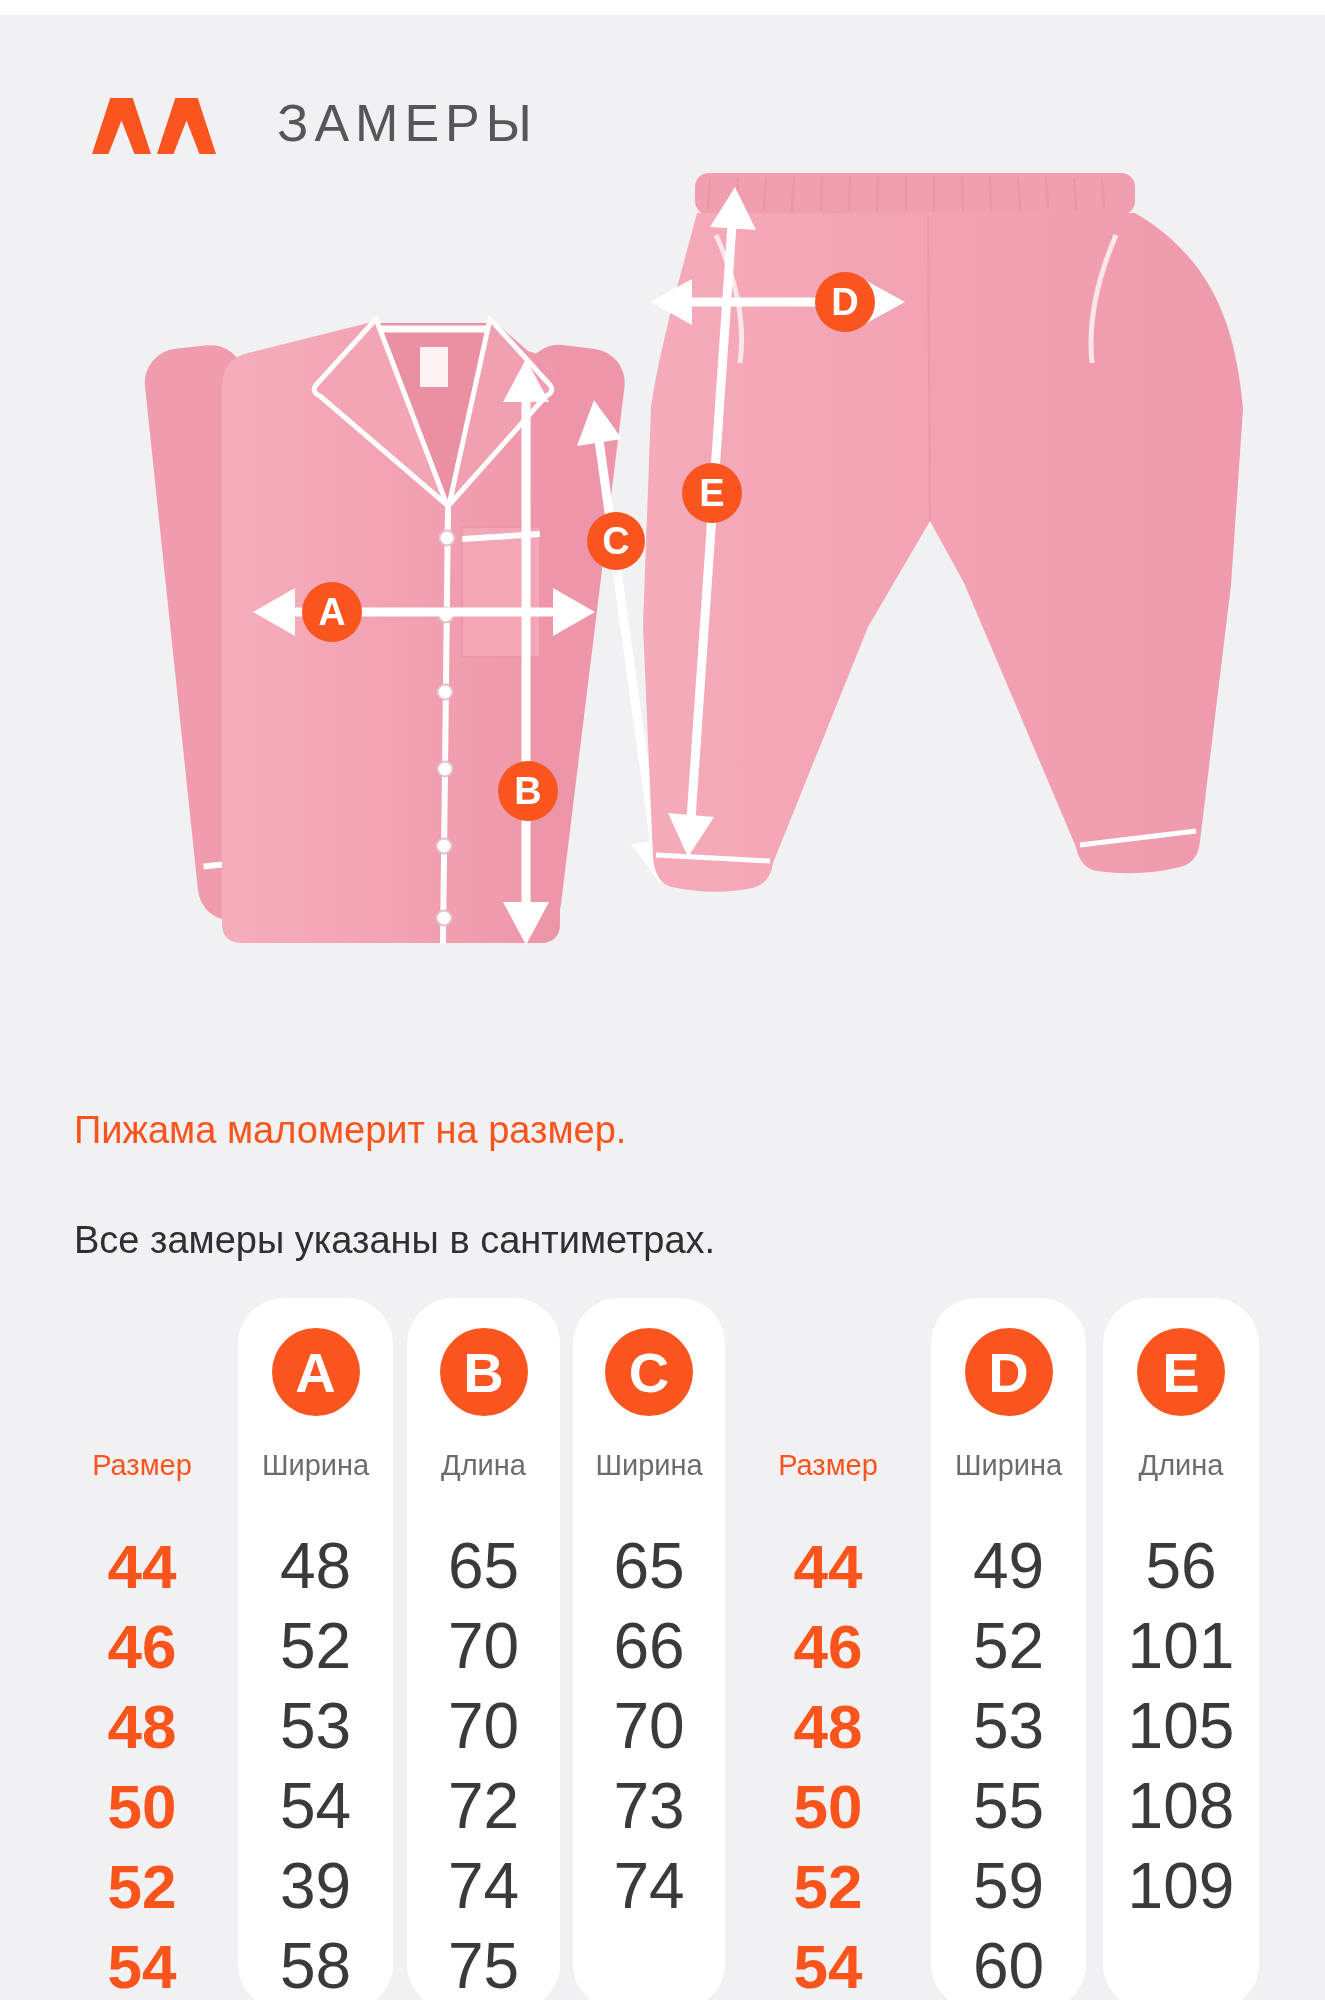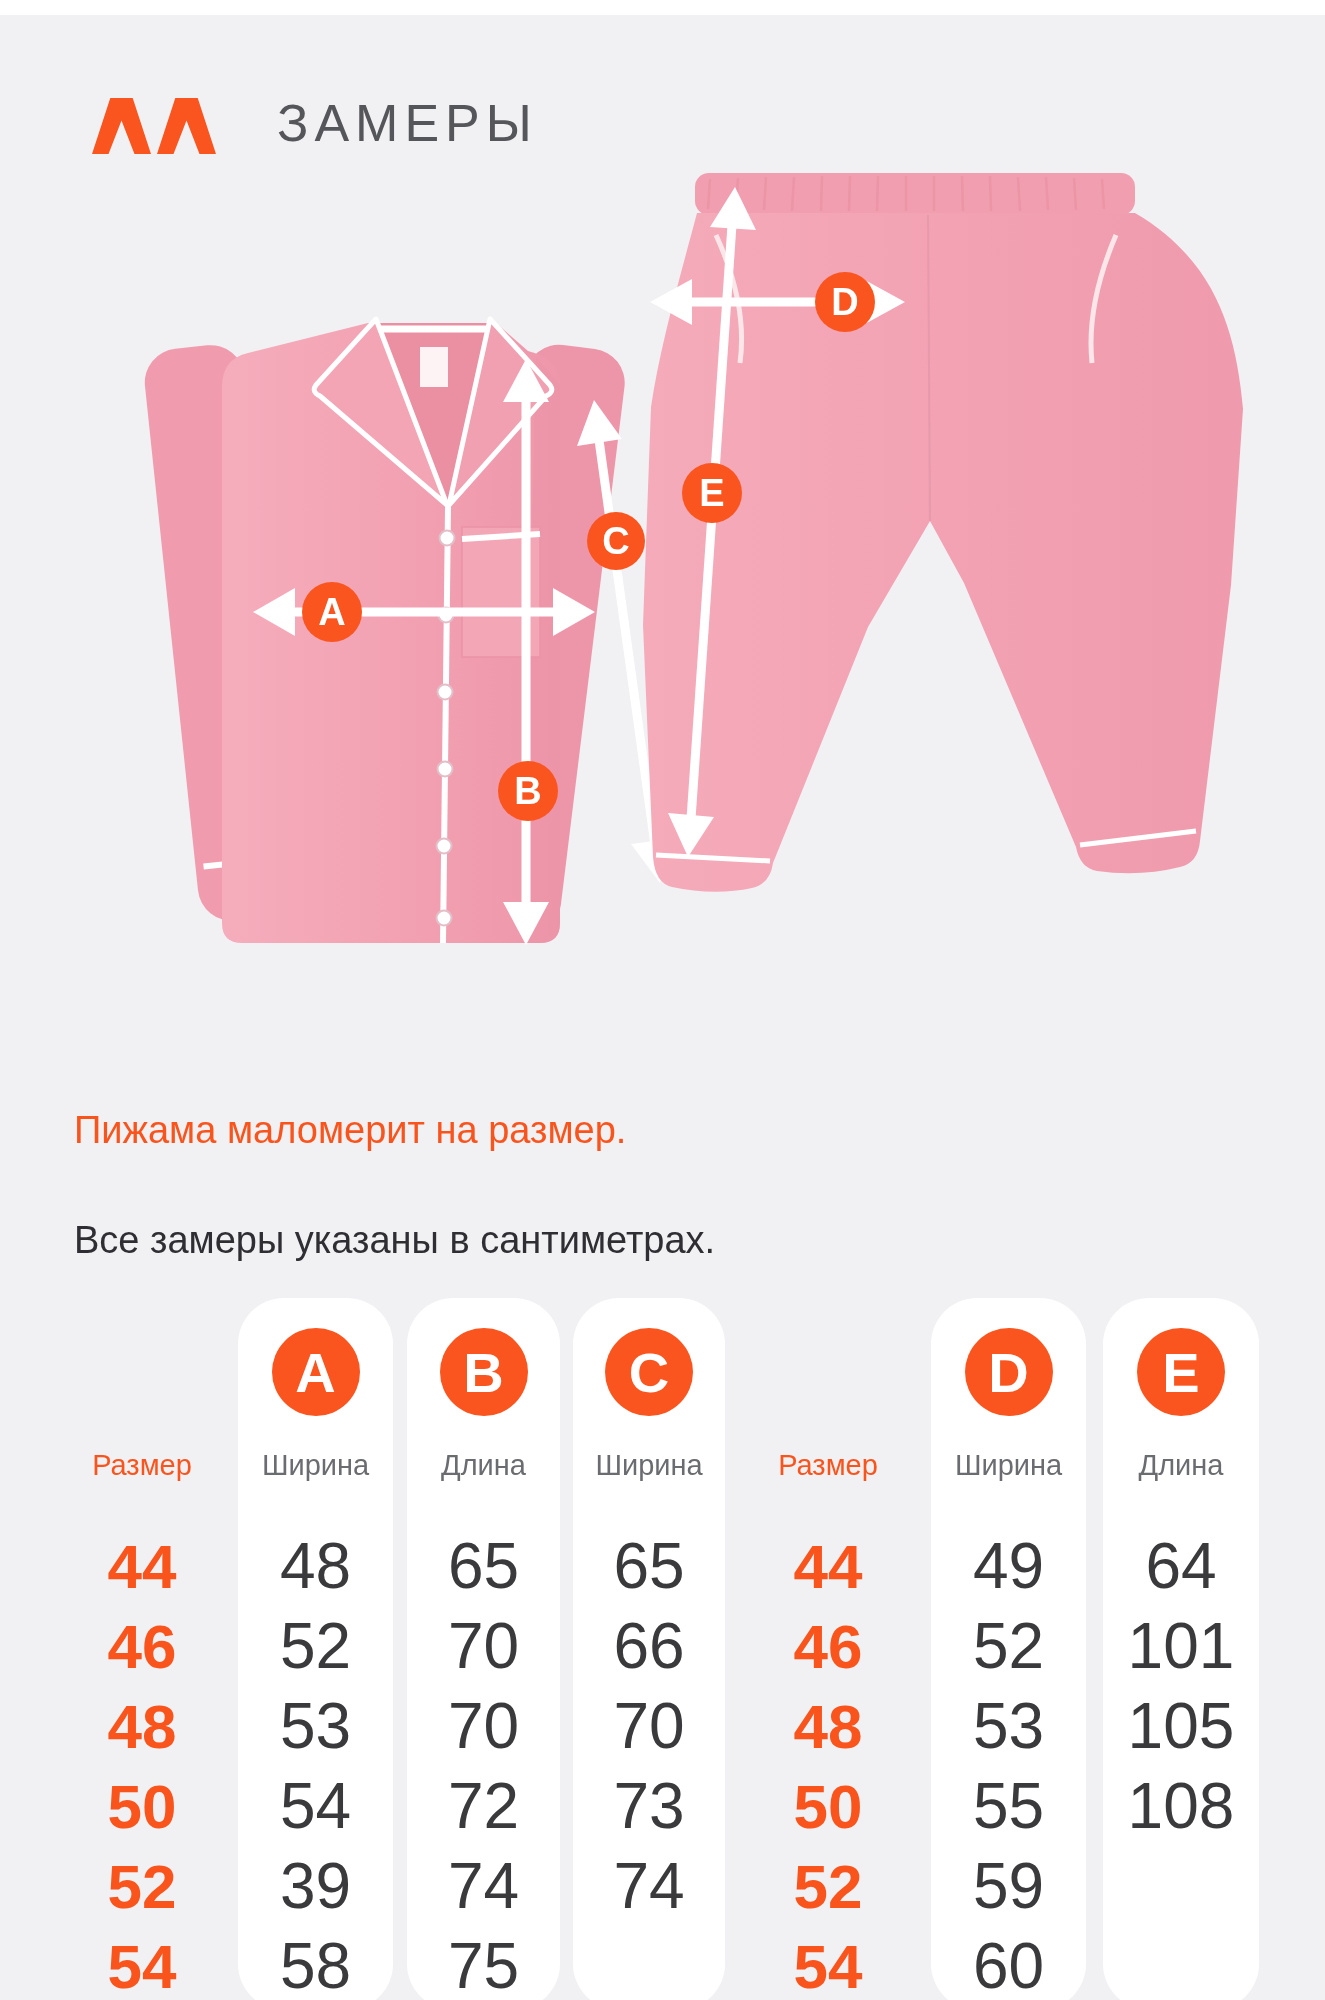--- a/index.html
+++ b/index.html
@@ -253,20 +253,21 @@
         <div class="cell">60</div>
       </div>
   </div>
 
   <div class="col card" style="left:1103px;width:156px;">
     <div class="tcircle">
       <span>E</span>
       </div>
     <div class="tlabel">Длина</div>
     <div class="tvalues">
-        <div class="cell">64</div>
+        <div class="cell">56</div>
         <div class="cell">101</div>
         <div class="cell">105</div>
         <div class="cell">108</div>
+        <div class="cell">109</div>
       </div>
   </div>
 
 </div>
 
 </body></html>

